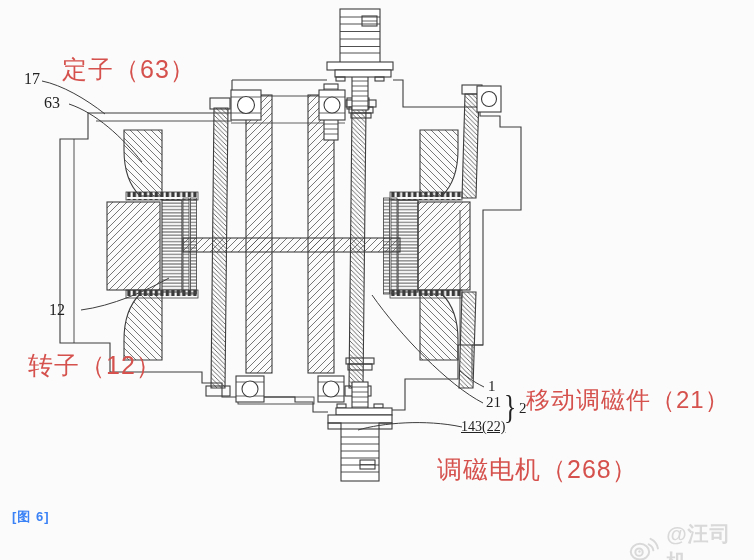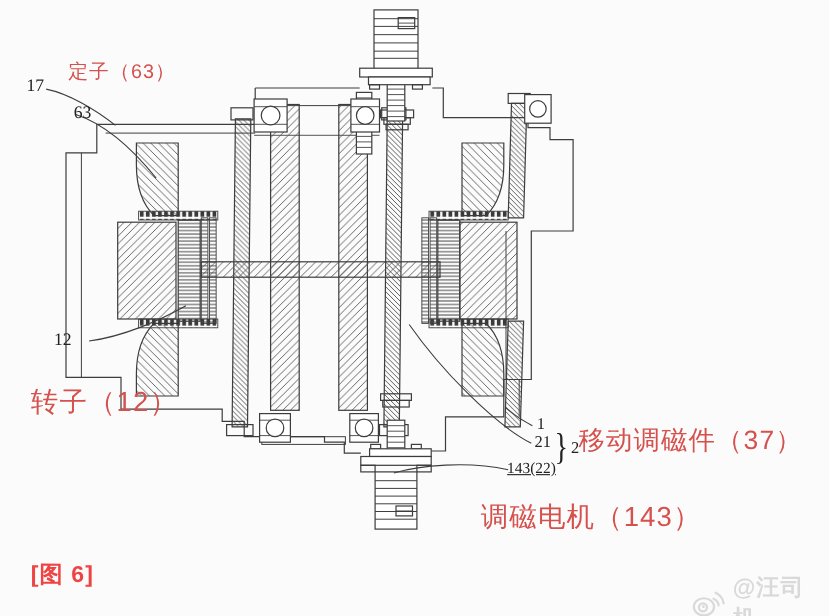--- a/index.html
+++ b/index.html
@@ -4,21 +4,21 @@
 <style>
   html,body{margin:0;padding:0;width:754px;height:560px;overflow:hidden;
     background:#fbfbfb;font-family:"Liberation Sans",sans-serif;}
   .stage{position:relative;width:754px;height:560px;background:#fbfbfb;}
   .drawing{position:absolute;left:0;top:0;}
   .lbl{position:absolute;color:#d5514d;white-space:nowrap;letter-spacing:1px;
     font-family:"Liberation Sans",sans-serif;}
   .ref{position:absolute;color:#222;font-family:"Liberation Serif",serif;white-space:nowrap;text-align:center;}
   .brace{position:absolute;color:#222;font-family:"Liberation Serif",serif;
     font-size:34px;font-weight:300;transform:scaleX(.75);transform-origin:left center;}
-  .caption{position:absolute;left:28px;top:508px;color:#ef4444;font-size:21px;
+  .caption{position:absolute;left:12px;top:508px;color:#3b82f6;font-size:13px;
     font-weight:bold;letter-spacing:1px;font-family:"Liberation Sans",sans-serif;}
   .watermark{position:absolute;left:628px;top:520px;display:flex;align-items:center;
     gap:5px;color:#d9d9d9;font-size:21px;font-weight:bold;letter-spacing:1px;}
   .watermark svg{display:block;}
 </style>
 </head>
 <body>
 
 <div class="stage">
 
@@ -164,27 +164,27 @@
         <path d="M42 81 C62 85 86 99 105 114"></path>
         <path d="M69 104 C96 113 122 137 142 162"></path>
         <path d="M81 310 C112 306 146 291 169 278"></path>
         <path d="M484 387 C472 381 466 376 460 371"></path>
         <path d="M483 403 C448 385 400 335 372 295"></path>
         <path d="M462 427 C425 419 382 423 358 430"></path>
       </g>
     </g>
   </svg>
 
-  <div class="lbl" style="left:62px;top:53px;font-size:18px;">定子（63）</div>
+  <div class="lbl" style="left:62px;top:53px;font-size:25px;">定子（63）</div>
   <div class="lbl" style="left:28px;top:349px;font-size:25px;">转子（12）</div>
-  <div class="lbl" style="left:526px;top:384px;font-size:24px;">移动调磁件（37）</div>
-  <div class="lbl" style="left:437px;top:453px;font-size:25px;">调磁电机（143）</div>
+  <div class="lbl" style="left:526px;top:384px;font-size:24px;">移动调磁件（21）</div>
+  <div class="lbl" style="left:437px;top:453px;font-size:25px;">调磁电机（268）</div>
 
   <div class="ref" style="left:24px;top:70px;font-size:16px;">17</div>
-  <div class="ref" style="left:67px;top:94px;font-size:16px;">63</div>
+  <div class="ref" style="left:44px;top:94px;font-size:16px;">63</div>
   <div class="ref" style="left:49px;top:301px;font-size:16px;">12</div>
   <div class="ref" style="left:488px;top:378px;font-size:15px;">1</div>
   <div class="ref" style="left:486px;top:394px;font-size:15px;">21</div>
   <div class="ref" style="left:461px;top:419px;font-size:14px;text-decoration:underline;">143(22)</div>
   <div class="brace" style="left:504px;top:388px;">}</div>
   <div class="ref" style="left:519px;top:400px;font-size:15px;">2</div>
 
   <div class="caption">[图 6]</div>
 
   <div class="watermark">

